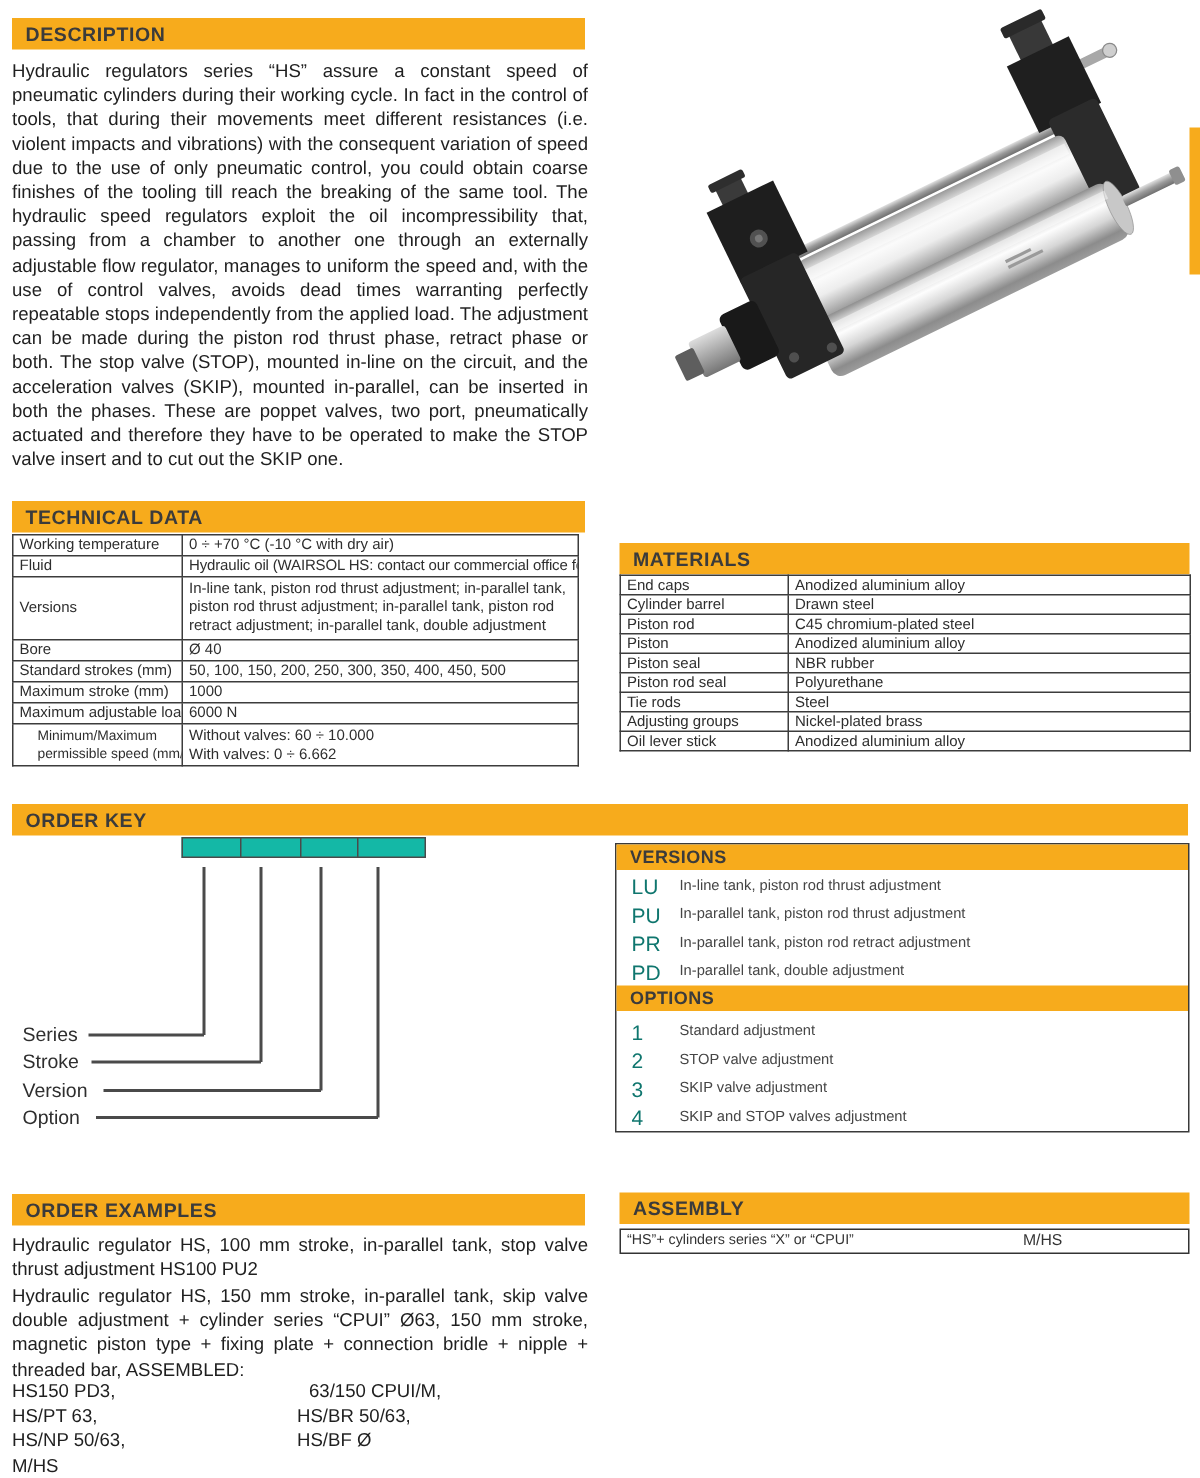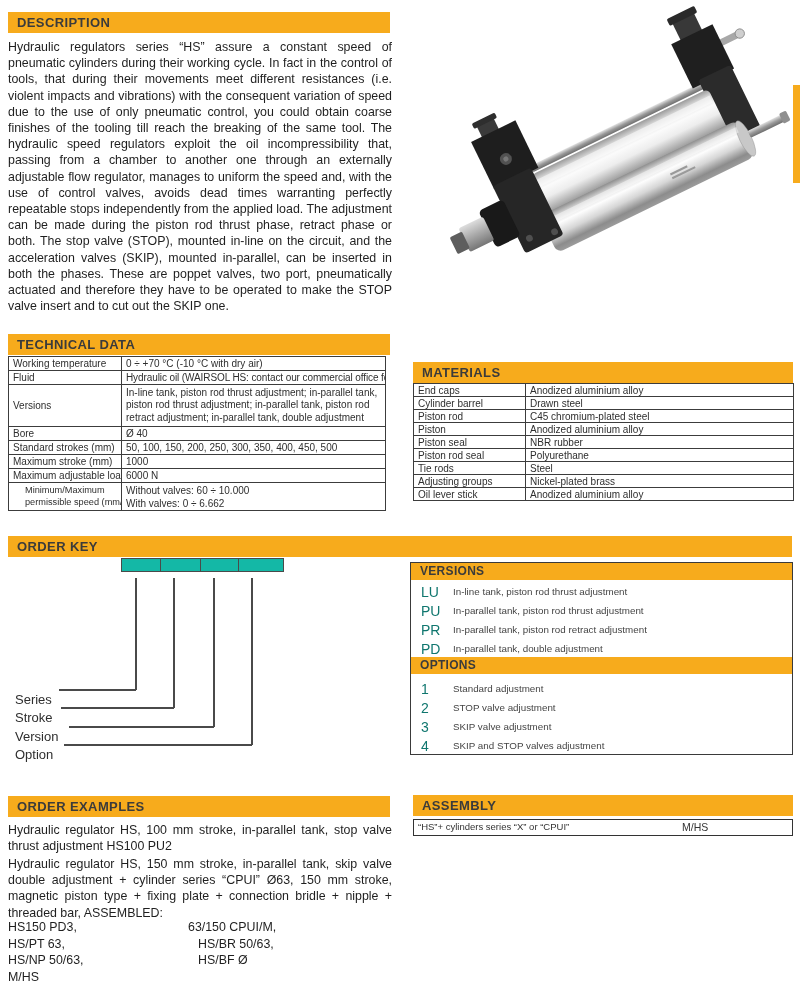--- a/index.html
+++ b/index.html
@@ -20,21 +20,21 @@
   td.vcell{font-size:9.3px;line-height:12.6px;padding:2px 4px;}
   td.top{vertical-align:top;}
   .cell2l{font-size:9.2px;line-height:11.5px;white-space:nowrap;margin-left:12px;}
   .val2l{font-size:10px;line-height:13px;white-space:nowrap;}
 
   .okbox{position:absolute;height:14px;background:#14b8a6;border:1.5px solid #4a4a4a;
          box-sizing:border-box;text-align:center;font-size:10px;font-weight:bold;
          line-height:16px;color:#333;padding-left:44px;}
   .vline{position:absolute;width:1.5px;background:#4a4a4a;}
   .hline{position:absolute;height:1.5px;background:#4a4a4a;}
-  .oklabel{position:absolute;font-size:13px;color:#2e2e2e;left:15px;margin-top:10px;}
+  .oklabel{position:absolute;font-size:13px;color:#2e2e2e;left:15px;}
 
   #vo-box{position:absolute;left:410px;top:562px;width:383px;height:193px;
           border:1.5px solid #3a3a3a;box-sizing:border-box;background:#fff;}
   .inner-bar{position:absolute;left:0;right:0;height:17px;background:var(--header-orange,#F7AB1C);
              font-size:12px;font-weight:bold;line-height:17px;padding-left:9px;
              color:#3b3b3b;letter-spacing:.3px;}
   .vo-item{position:absolute;left:10px;right:4px;white-space:nowrap;}
   .vo-code{display:inline-block;width:32px;font-size:14px;color:#0f766e;vertical-align:middle;}
   .vo-text{font-size:9.8px;color:#454545;vertical-align:middle;}
 
@@ -266,21 +266,21 @@
   </div>
 
   <div class="bar" style="left:8px;top:796px;width:382px">ORDER EXAMPLES</div>
   <div class="jtext" style="left:8px;top:822px;width:384px">Hydraulic regulator HS, 100 mm stroke, in-parallel tank, stop valve thrust adjustment HS100 PU2</div>
   <div class="jtext" style="left:8px;top:856px;width:384px">Hydraulic regulator HS, 150 mm stroke, in-parallel tank, skip valve double adjustment + cylinder series “CPUI” Ø63, 150 mm stroke, magnetic piston type + fixing plate + connection bridle + nipple + threaded bar, ASSEMBLED:</div>
 
   <div class="code-line" style="left:8px;top:920px">HS150 PD3,</div>
   <div class="code-line" style="left:8px;top:937px">HS/PT 63,</div>
   <div class="code-line" style="left:8px;top:953px">HS/NP 50/63,</div>
   <div class="code-line" style="left:8px;top:970px">M/HS</div>
-  <div class="code-line" style="left:188px;top:920px">63/150 CPUI/M,</div>
+  <div class="code-line" style="left:206px;top:920px">63/150 CPUI/M,</div>
   <div class="code-line" style="left:198px;top:937px">HS/BR 50/63,</div>
   <div class="code-line" style="left:198px;top:953px">HS/BF Ø</div>
 
   <div class="bar" style="left:413px;top:795px;width:380px">ASSEMBLY</div>
   <div id="asm-row">
     <span class="lbl">“HS”+ cylinders series “X” or “CPUI”</span>
     <span class="val">M/HS</span>
   </div>
 
 </div>

